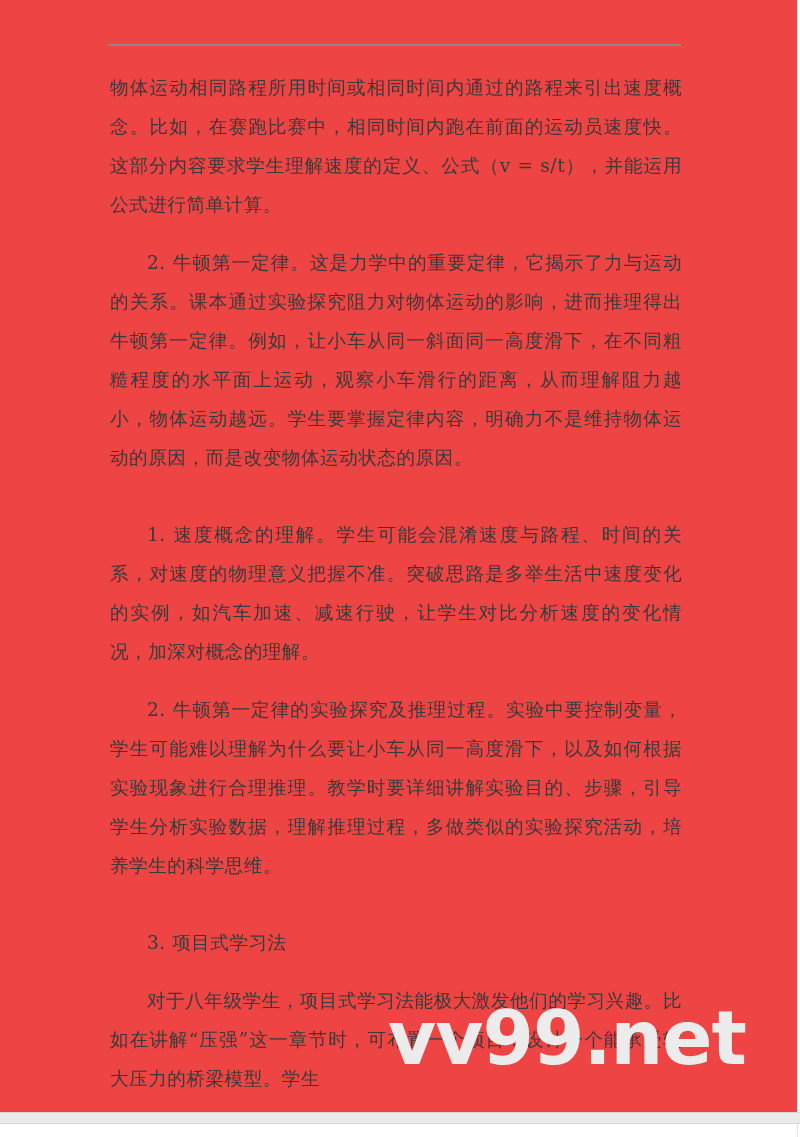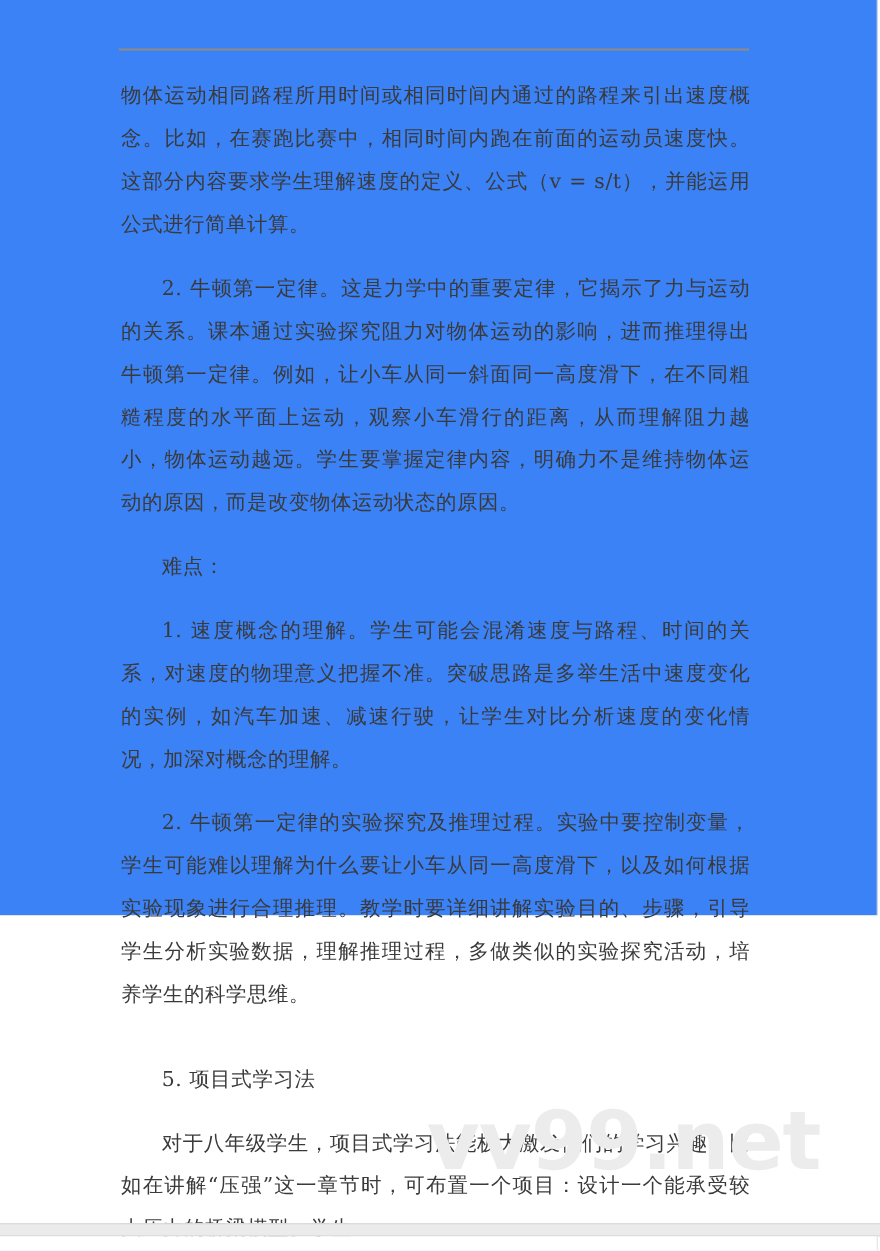--- a/index.html
+++ b/index.html
@@ -13,22 +13,22 @@
       position: relative;
       overflow: hidden;
       font-family: "DejaVu Serif", "Liberation Serif", serif;
       color: #3a3a3a;
     }
     .page {
       position: absolute;
       left: 0;
       top: 0;
       width: 797px;
-      height: 832px;
-      background: #3b82f6;
+      height: 1112px;
+      background: #ef4444;
       border-right: 1px solid #e2e2e2;
     }
     .header-rule {
       position: absolute;
       left: 108px;
       top: 44px;
       width: 573px;
       height: 2px;
       background: #8a8a8a;
     }
@@ -85,28 +85,27 @@
 <body>
 
 <div class="page">
   <div class="header-rule"></div>
 
   <div class="content">
     <p class="para">物体运动相同路程所用时间或相同时间内通过的路程来引出速度概念。比如，在赛跑比赛中，相同时间内跑在前面的运动员速度快。这部分内容要求学生理解速度的定义、公式（v = s/t），并能运用公式进行简单计算。</p>
     <div class="gap"></div>
     <p class="para indent">2. 牛顿第一定律。这是力学中的重要定律，它揭示了力与运动的关系。课本通过实验探究阻力对物体运动的影响，进而推理得出牛顿第一定律。例如，让小车从同一斜面同一高度滑下，在不同粗糙程度的水平面上运动，观察小车滑行的距离，从而理解阻力越小，物体运动越远。学生要掌握定律内容，明确力不是维持物体运动的原因，而是改变物体运动状态的原因。</p>
     <div class="gap"></div>
-    <p class="para indent">难点：</p>
     <div class="gap"></div>
     <p class="para indent">1. 速度概念的理解。学生可能会混淆速度与路程、时间的关系，对速度的物理意义把握不准。突破思路是多举生活中速度变化的实例，如汽车加速、减速行驶，让学生对比分析速度的变化情况，加深对概念的理解。</p>
     <div class="gap"></div>
     <p class="para indent">2. 牛顿第一定律的实验探究及推理过程。实验中要控制变量，学生可能难以理解为什么要让小车从同一高度滑下，以及如何根据实验现象进行合理推理。教学时要详细讲解实验目的、步骤，引导学生分析实验数据，理解推理过程，多做类似的实验探究活动，培养学生的科学思维。</p>
     <div class="gap"></div>
     <div class="gap"></div>
-    <p class="para indent">5. 项目式学习法</p>
+    <p class="para indent">3. 项目式学习法</p>
     <div class="gap"></div>
     <p class="para indent">对于八年级学生，项目式学习法能极大激发他们的学习兴趣。比如在讲解“压强”这一章节时，可布置一个项目：设计一个能承受较大压力的桥梁模型。学生</p>
   </div>
 
   <div class="watermark">vv99.net</div>
 </div>
 
 <div class="page-separator"></div>
 <div class="next-page"></div>
 

